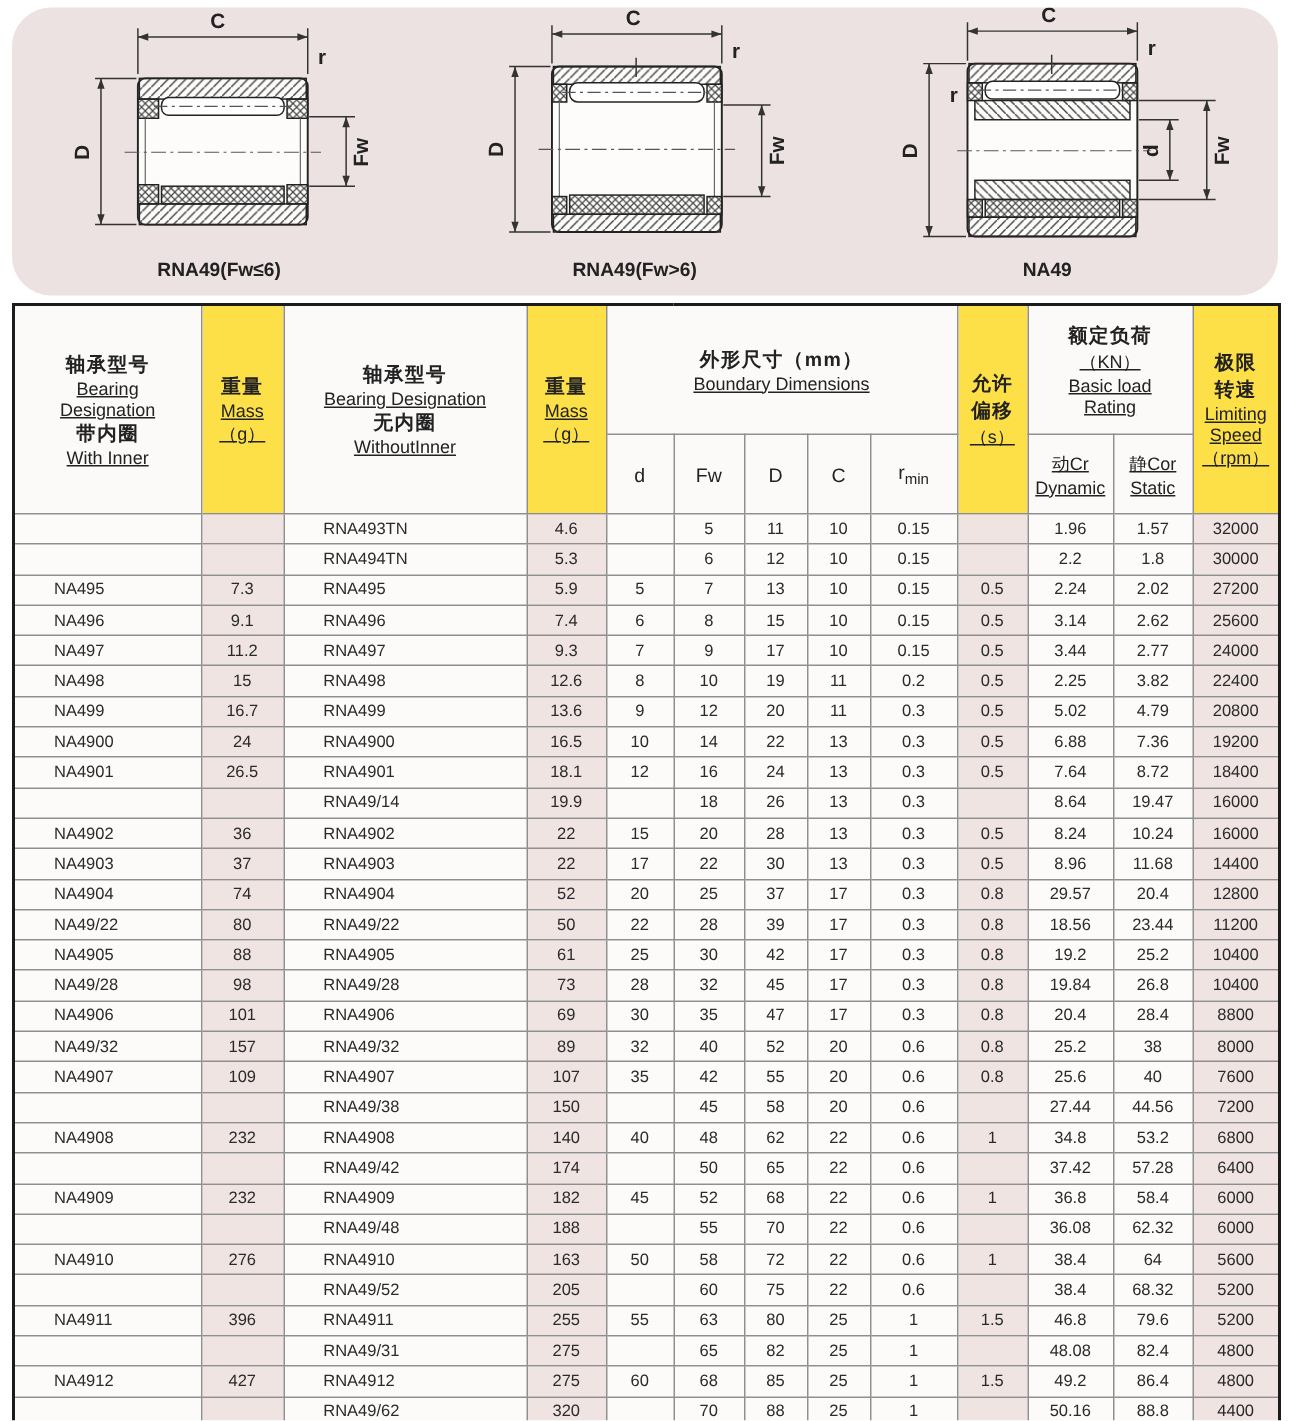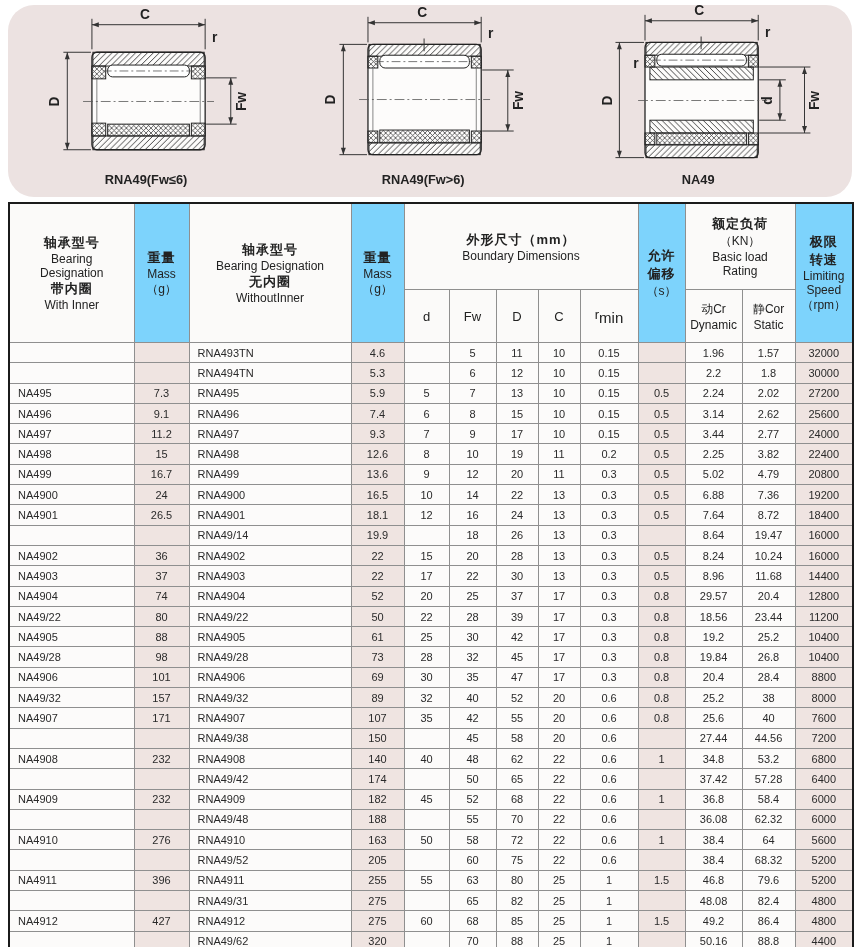--- a/index.html
+++ b/index.html
@@ -10,28 +10,28 @@
   .diag{width:278px;height:192px;}
   svg text{font-family:"Liberation Sans","DejaVu Sans",sans-serif;}
   .dimlbl{font-size:14px;font-weight:bold;fill:#222;}
   .cap{font-size:13px;font-weight:bold;fill:#222;}
   
   .tblwrap{margin:5px 8px 0 8px;}
   table{border-collapse:collapse;table-layout:fixed;width:844px;border:2px solid #1b1b1b;}
   th,td{border:1px solid #8f8f8f;padding:0;overflow:hidden;white-space:nowrap;}
   thead th{background:#fbfaf9;font-weight:normal;color:#222;vertical-align:middle;text-align:center;}
   thead .zh{font-size:13px;font-weight:bold;letter-spacing:1px;}
-  thead .en{font-size:12px;}
-  thead .shade{background:#7dd3fc;}
+  thead .en{font-size:12px;text-decoration:underline;}
+  thead .shade{background:#fde047;}
   .h1row th{height:85px;}
   .h2row th{height:52px;font-size:13px;}
   tbody td{height:19.3px;font-size:11px;color:#2a2a2a;text-align:center;background:#fcfbfa;}
-  tbody td.c0, tbody td.c2{text-align:left;padding-left:8px;}
+  tbody td.c0, tbody td.c2{text-align:left;padding-left:26px;}
   tbody td.shade{background:#efe4e1;}
-  sub{font-size:15px;}
+  sub{font-size:10px;}
 </style>
 </head>
 <body>
 
 <div class="page">
 
   <div class="panel">
 
     <svg class="diag" viewBox="0 0 270 195">
       <defs>
@@ -538,21 +538,21 @@
             <td class="c6">52</td>
             <td class="c7">20</td>
             <td class="c8">0.6</td>
             <td class="c9 shade">0.8</td>
             <td class="c10">25.2</td>
             <td class="c11">38</td>
             <td class="c12 shade">8000</td>
           </tr>
           <tr>
             <td class="c0">NA4907</td>
-            <td class="c1 shade">171</td>
+            <td class="c1 shade">109</td>
             <td class="c2">RNA4907</td>
             <td class="c3 shade">107</td>
             <td class="c4">35</td>
             <td class="c5">42</td>
             <td class="c6">55</td>
             <td class="c7">20</td>
             <td class="c8">0.6</td>
             <td class="c9 shade">0.8</td>
             <td class="c10">25.6</td>
             <td class="c11">40</td>

